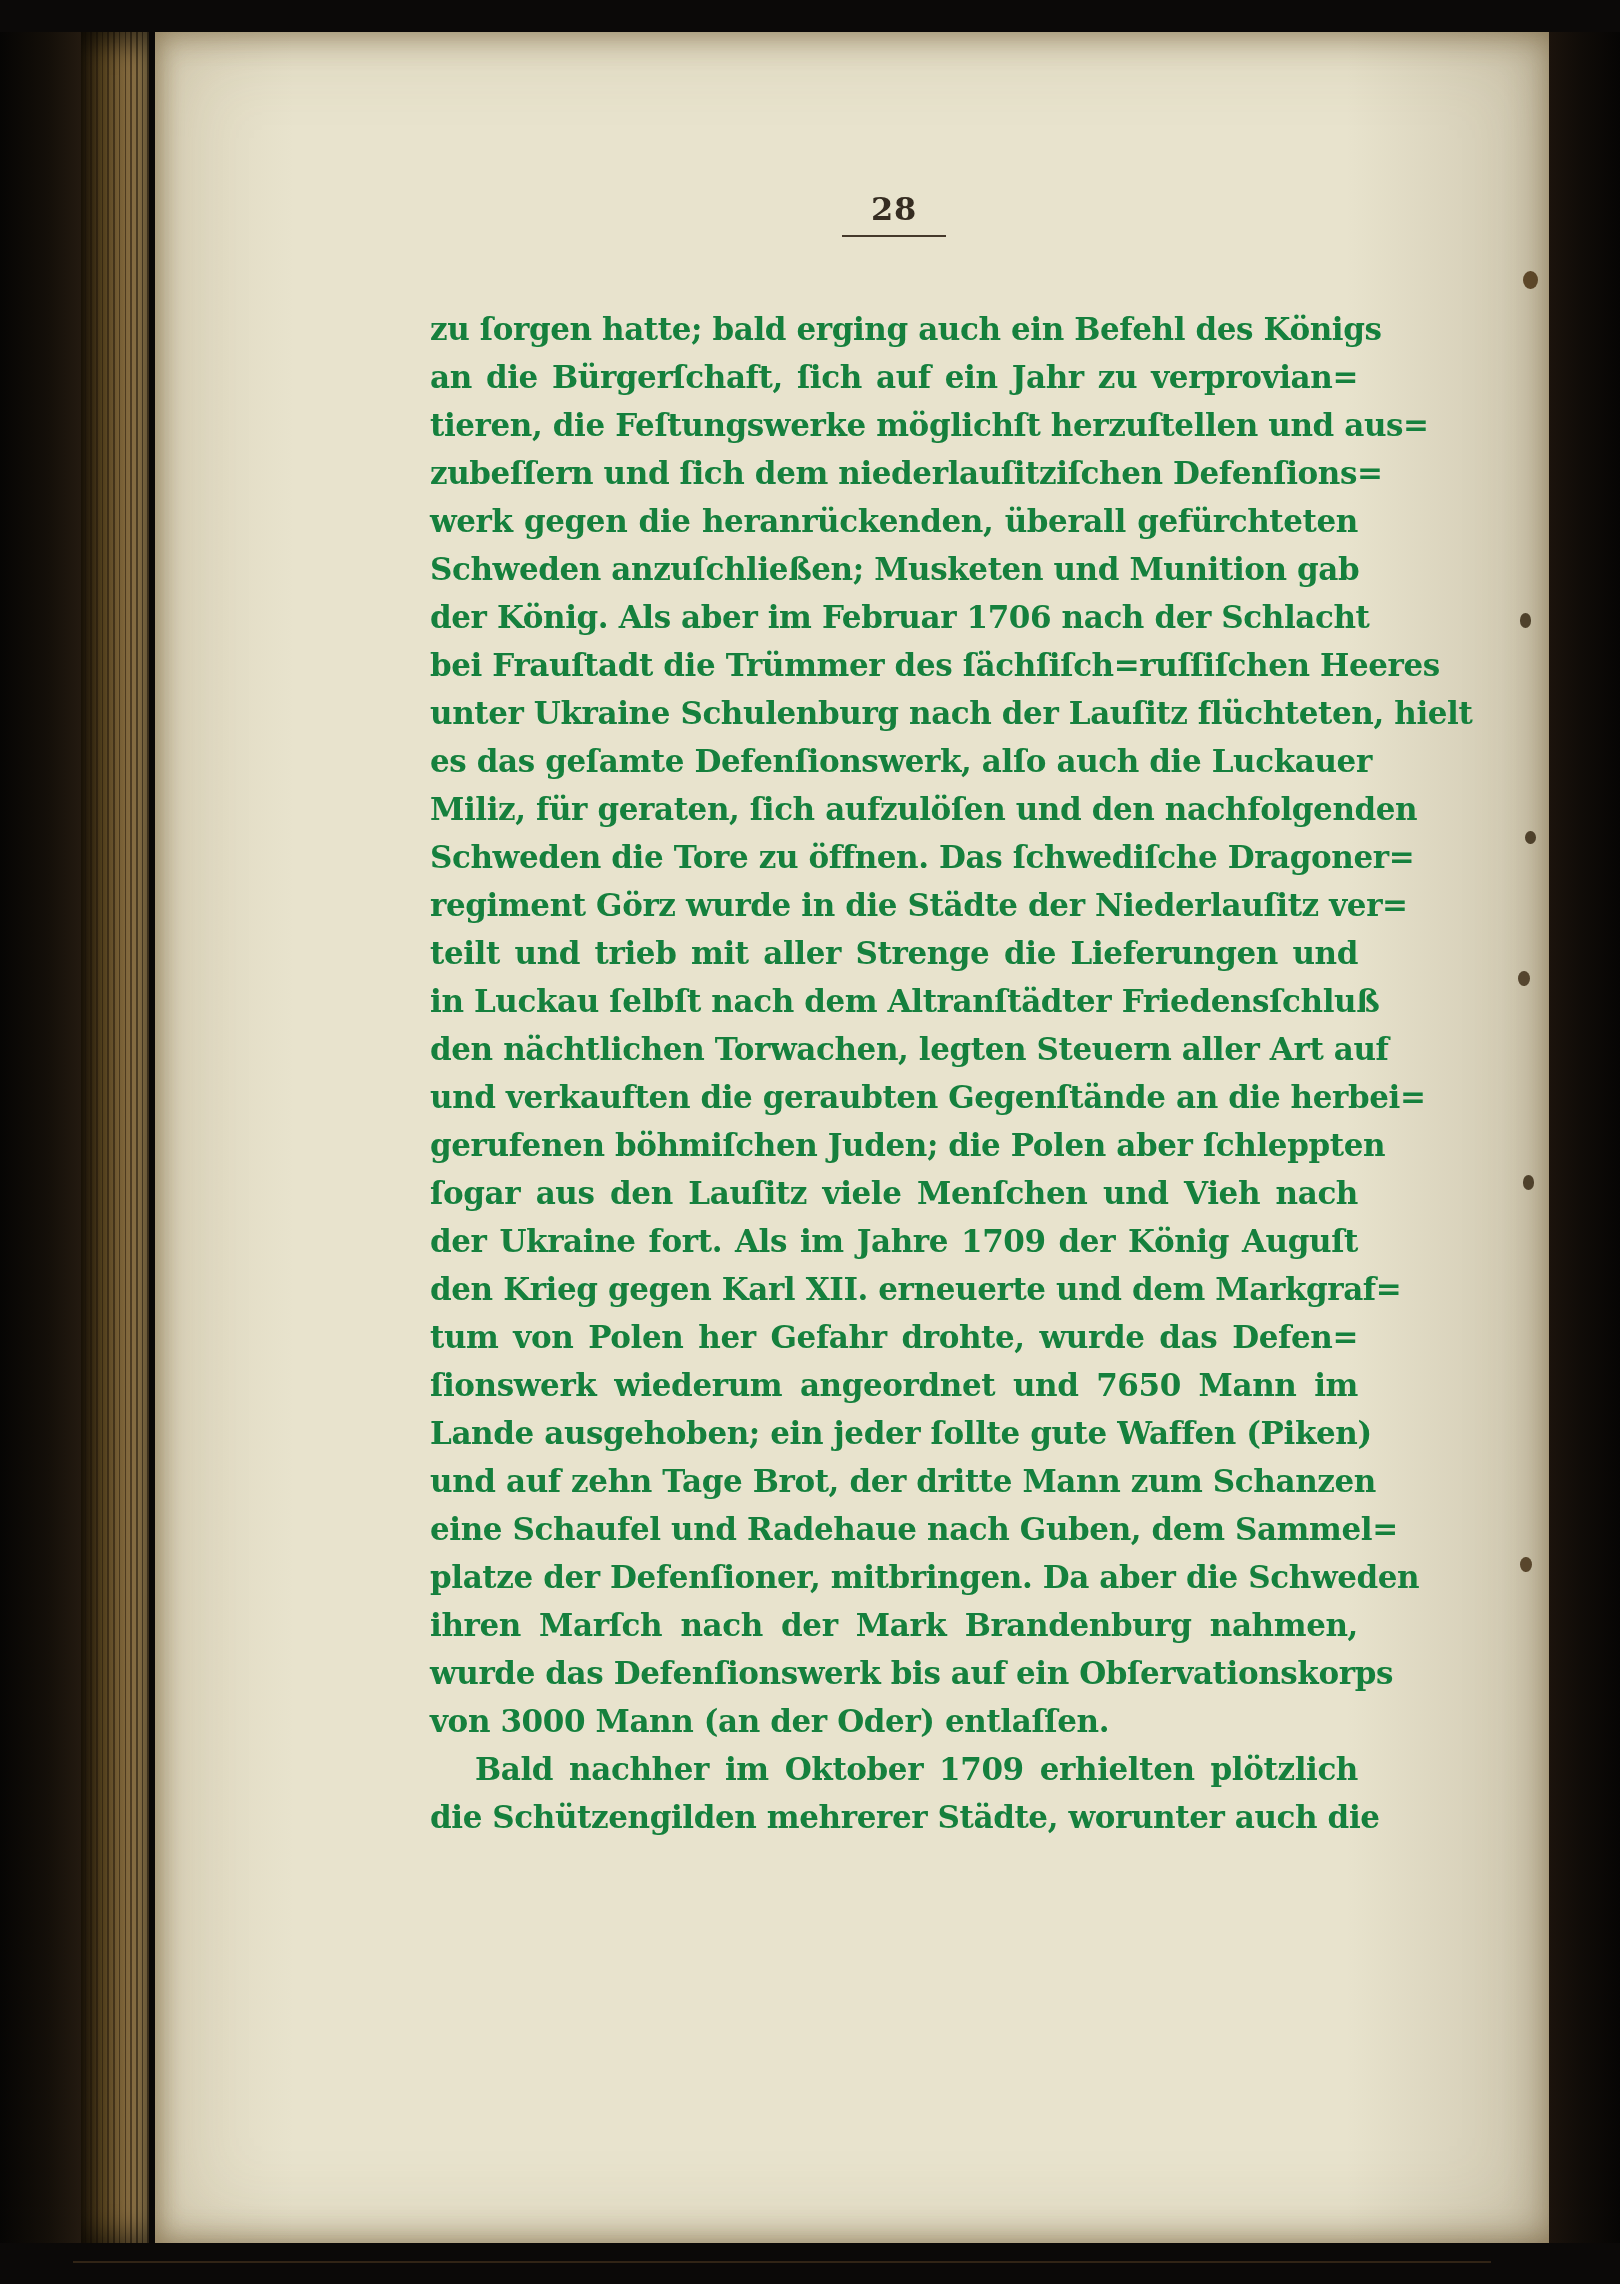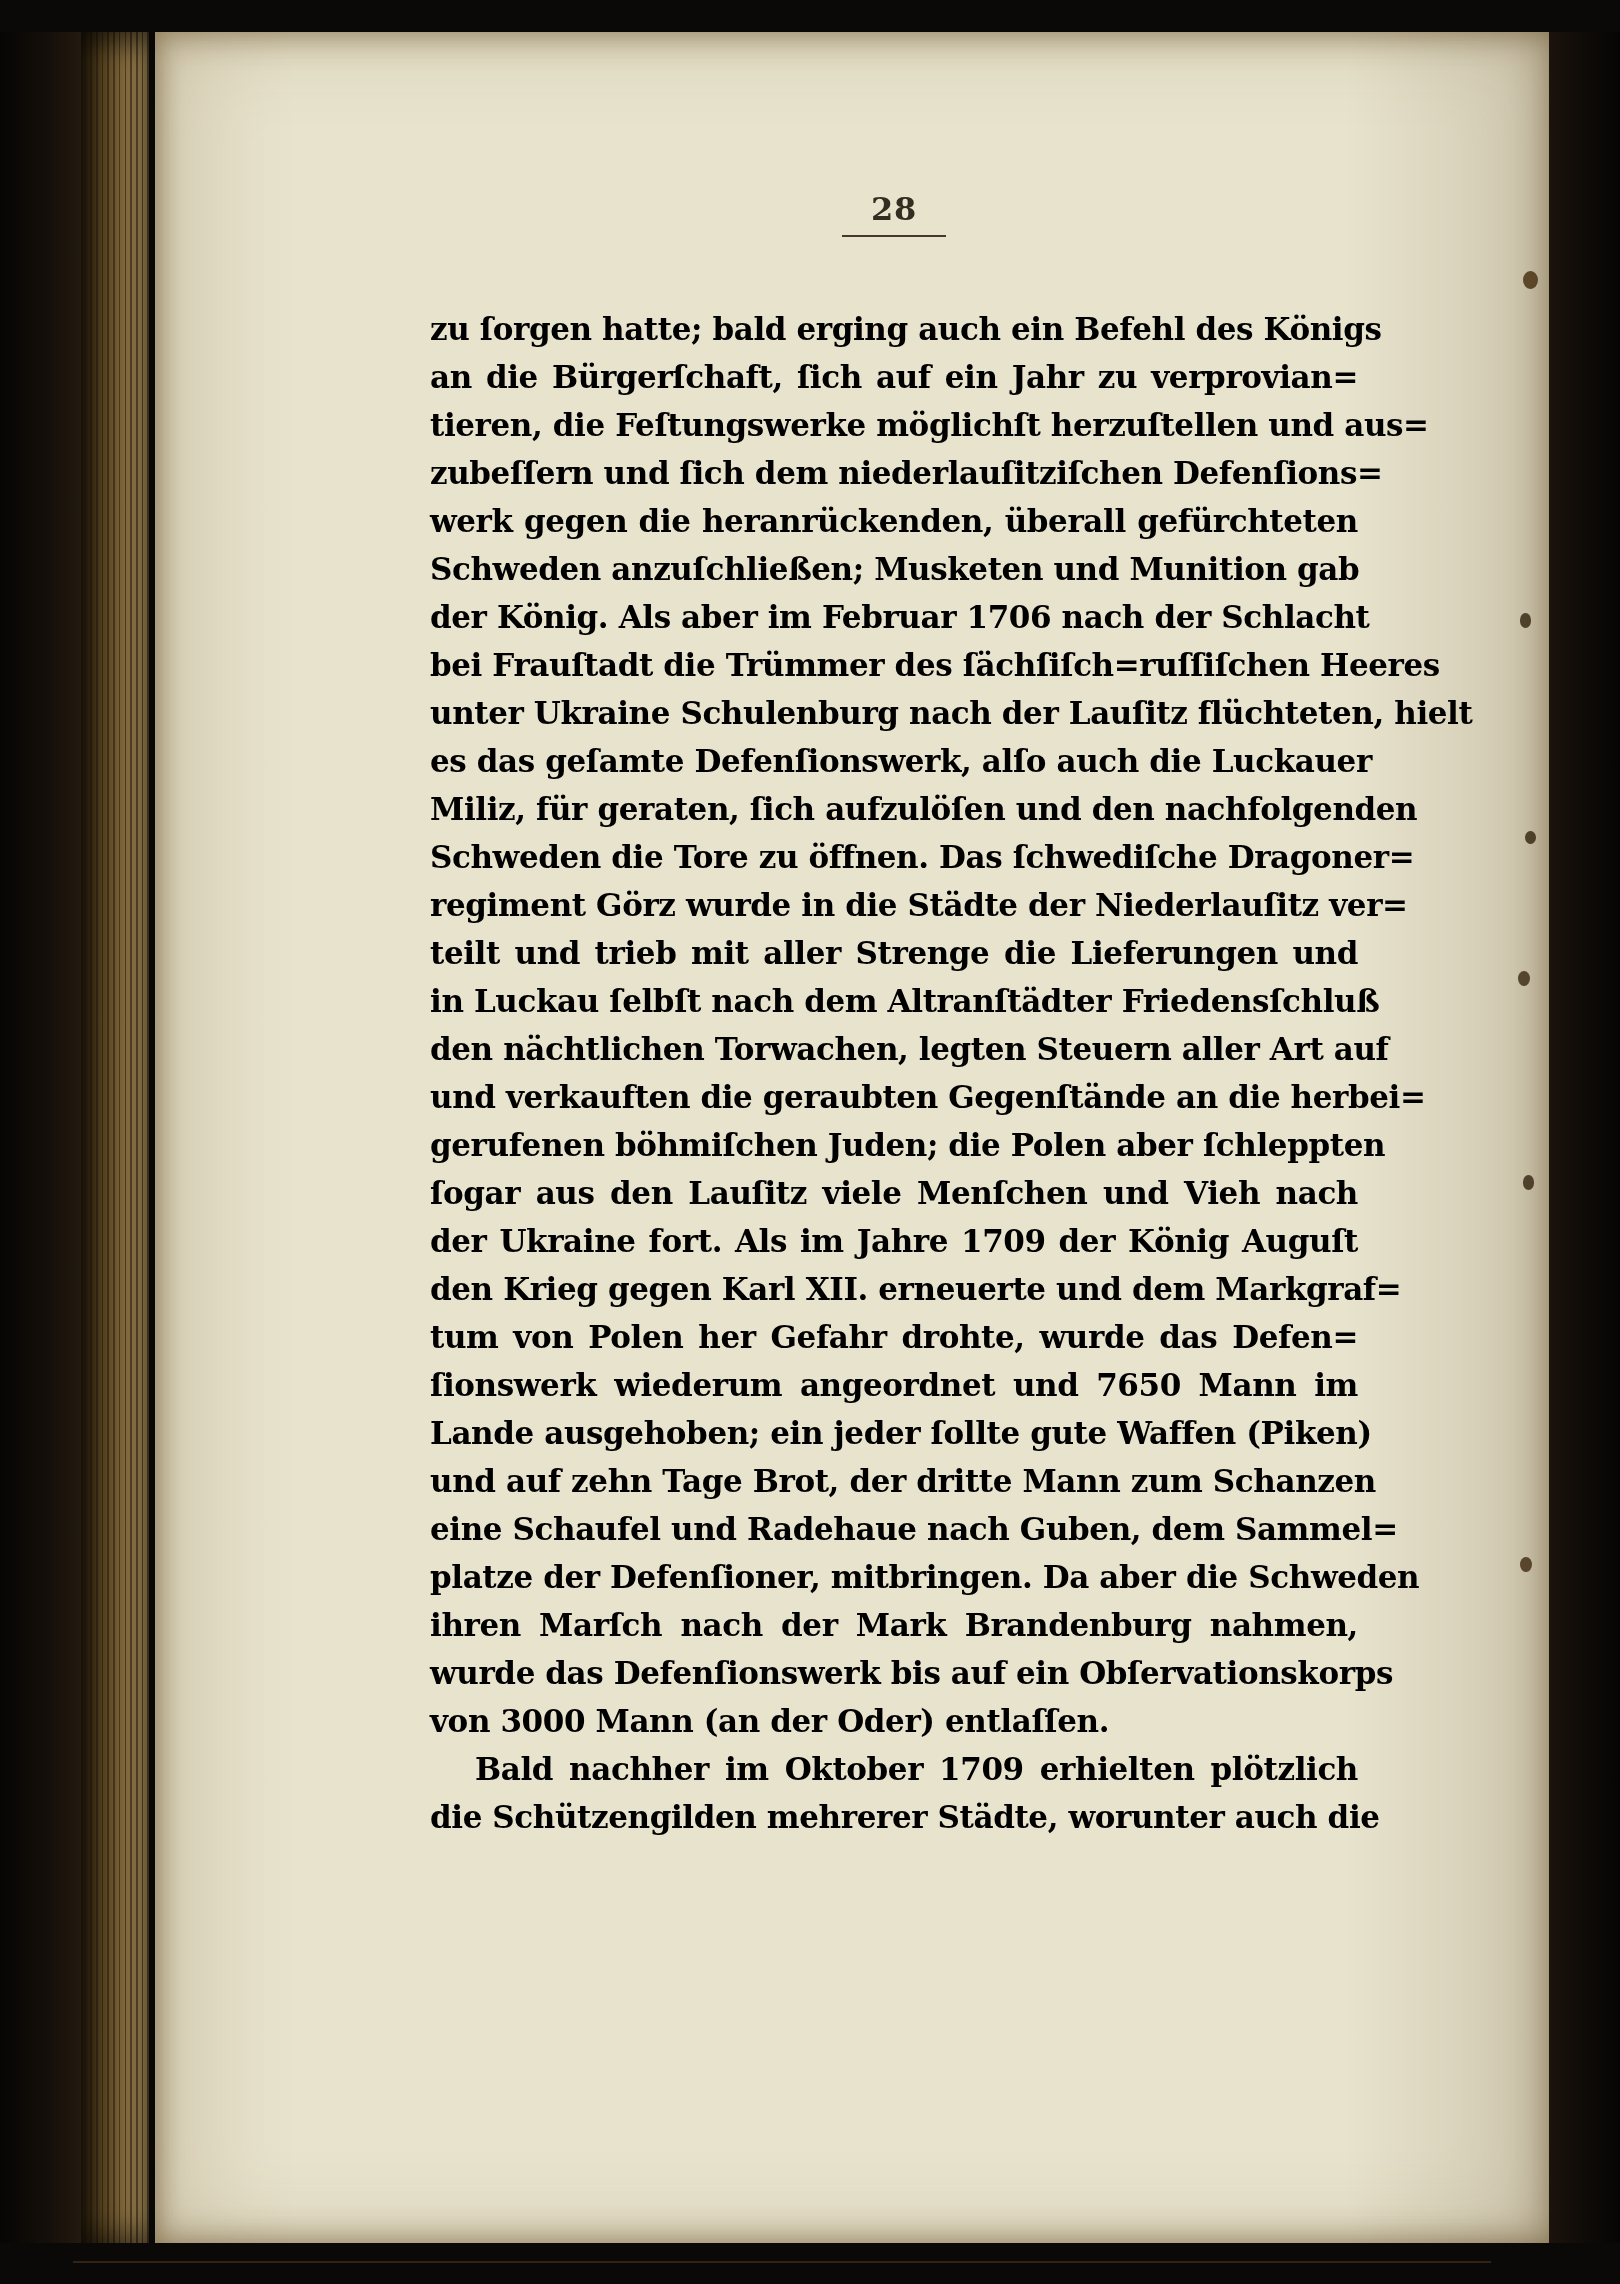--- a/index.html
+++ b/index.html
@@ -30,21 +30,21 @@
       inset 0 11.3px 24px rgba(120,95,55,.20),
       inset 0 -11.3px 24px rgba(120,95,55,.22); margin-left: 7px;}
   .page::after{content:"";position:absolute;inset:0;pointer-events:none;
     background:linear-gradient(90deg, rgba(120,95,55,.10), rgba(0,0,0,0) 10%, rgba(0,0,0,0) 85%, rgba(88,68,38,.18));}
   .pagenum-wrap{position:absolute;left:275px;top:159px;width:928px;text-align:center;z-index:2;}
   .pagenum{display:inline-block;font-size:32px;font-weight:700;color:#352c21;
     padding:0 29px 6.5px 29px;border-bottom:2.4px solid #45392b;letter-spacing:0.8px;}
   .text-block{position:absolute;left:275px;top:274px;width:928px;z-index:2;}
   .line{
     white-space:nowrap;height:48px;line-height:48px;
-    font-size:31px;font-weight:700;color:#000000;letter-spacing:-0.4px;
+    font-size:31px;font-weight:700;color:#15803d;letter-spacing:-0.4px;
     text-align:justify;text-align-last:justify;
   }
   .line.noj{text-align:center;text-align-last:left;}
   .line.ind{text-indent:45px;}
   .dot{position:absolute;border-radius:50%;background:#3a2b16;z-index:4;opacity:.85;}
   .dot.d1{left:1523px;top:271px;width:14.6px;height:18px;background:#4a3214;}
   .dot.d2{left:1520px;top:613px;width:11.3px;height:14.6px;}
   .dot.d3{left:1525px;top:831px;width:10.5px;height:13px;}
   .dot.d4{left:1518px;top:971px;width:12px;height:15.4px;background:#41301a;}
   .dot.d5{left:1523px;top:1175px;width:11.3px;height:14.6px;}

